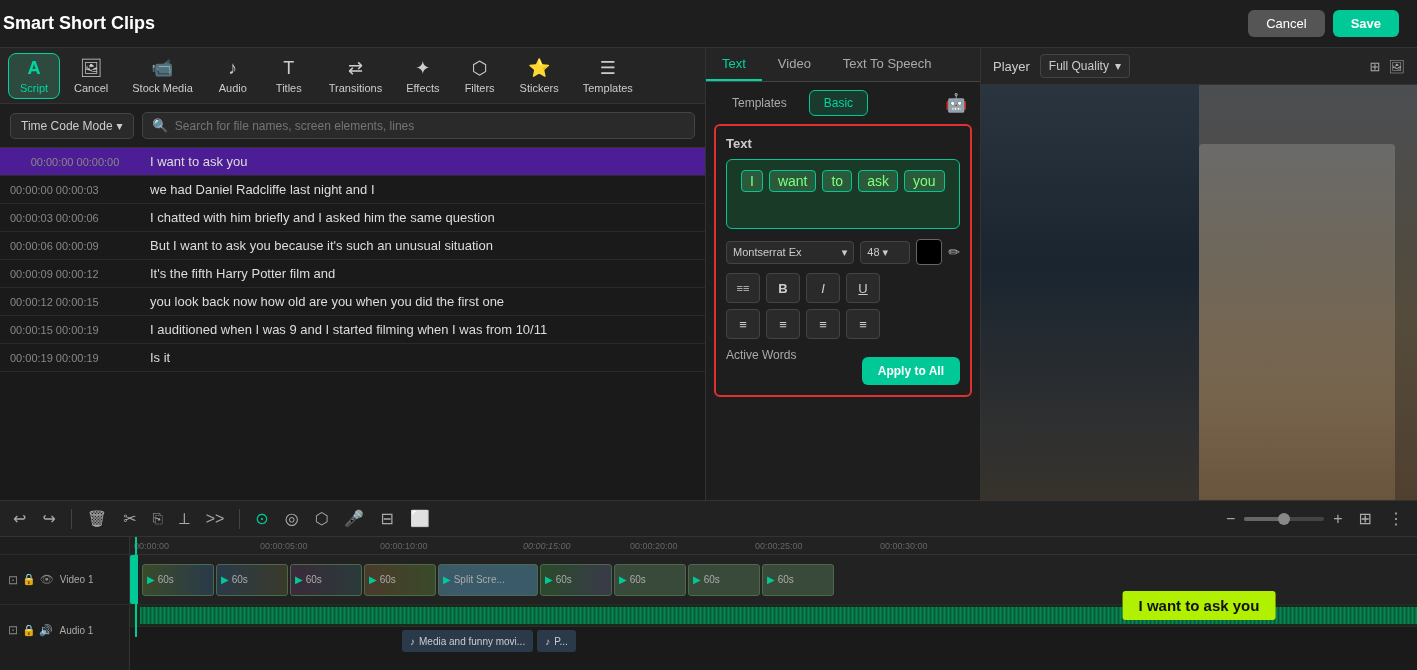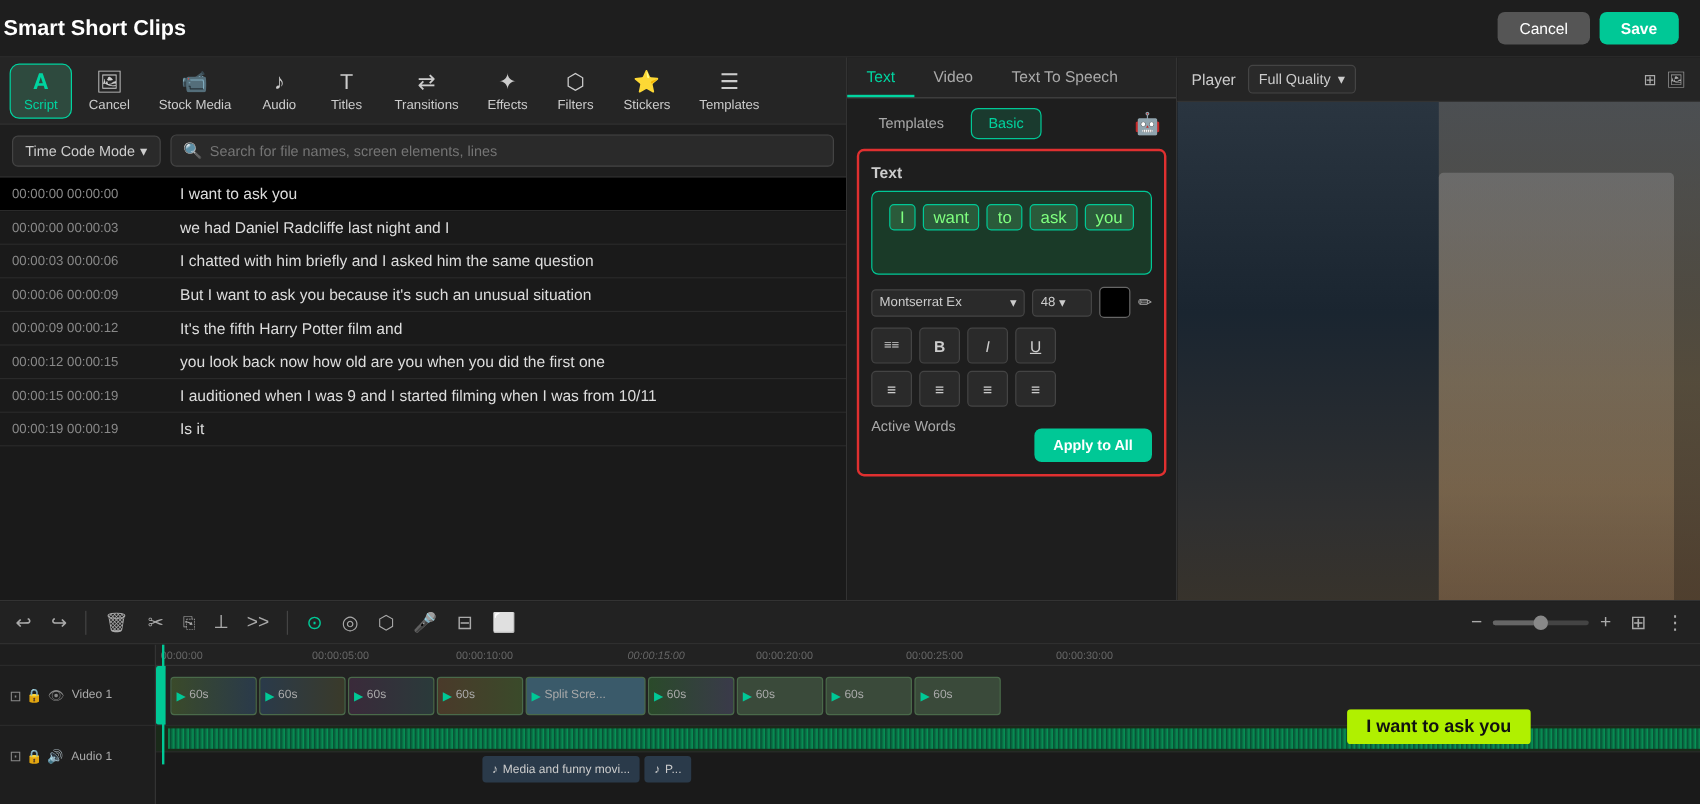--- a/index.html
+++ b/index.html
@@ -26,21 +26,21 @@
 
     
     .script-controls { display: flex; align-items: center; padding: 8px 10px; gap: 8px; background: #1e1e1e; border-bottom: 1px solid #333; }
     .timecode-mode { background: #2a2a2a; border: 1px solid #444; color: #ccc; padding: 5px 10px; border-radius: 5px; font-size: 12px; cursor: pointer; display: flex; align-items: center; gap: 4px; }
     .search-bar { flex: 1; background: #2a2a2a; border: 1px solid #444; border-radius: 5px; display: flex; align-items: center; padding: 5px 10px; gap: 6px; color: #999; }
     .search-bar input { background: none; border: none; color: #ccc; font-size: 12px; outline: none; width: 100%; }
 
     
     .script-list { flex: 1; overflow-y: auto; background: #1a1a1a; }
     .script-row { display: flex; align-items: center; padding: 6px 10px; border-bottom: 1px solid #2a2a2a; gap: 10px; }
-    .script-row.active { background: #000000; }
+    .script-row.active { background: #4c1d95; text-align: center; }
     .timecodes { color: #888; font-size: 11px; min-width: 130px; white-space: nowrap; }
     .script-text { color: #ddd; font-size: 13px; }
 
     
     .middle-panel { width: 275px; display: flex; flex-direction: column; background: #1e1e1e; border-right: 1px solid #333; }
 
     
     .top-tabs { display: flex; background: #252525; border-bottom: 1px solid #444; }
     .top-tab { padding: 8px 16px; cursor: pointer; font-size: 13px; color: #aaa; border-bottom: 2px solid transparent; }
     .top-tab.active { color: #00d4a0; border-bottom: 2px solid #00d4a0; }

